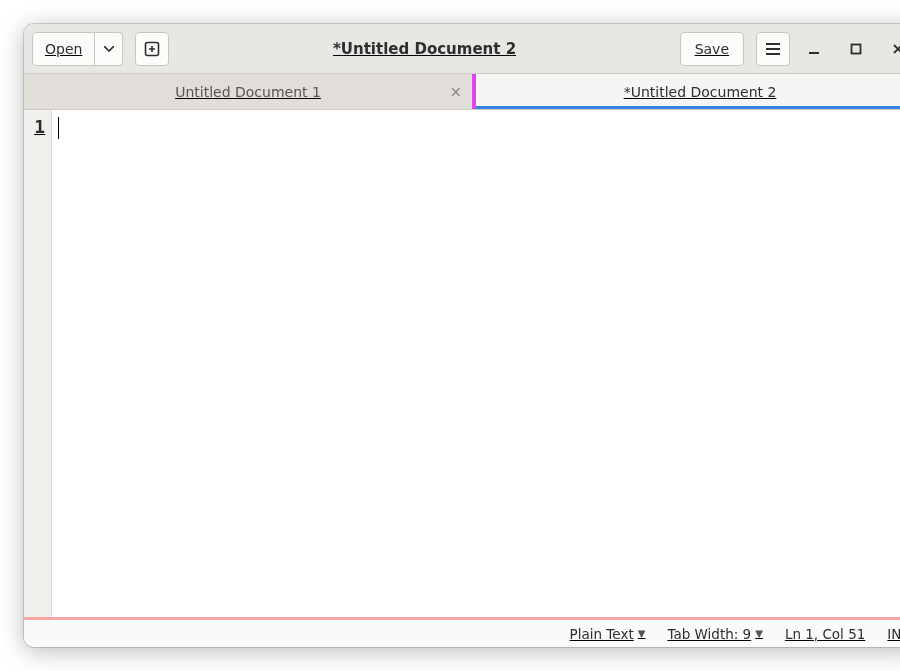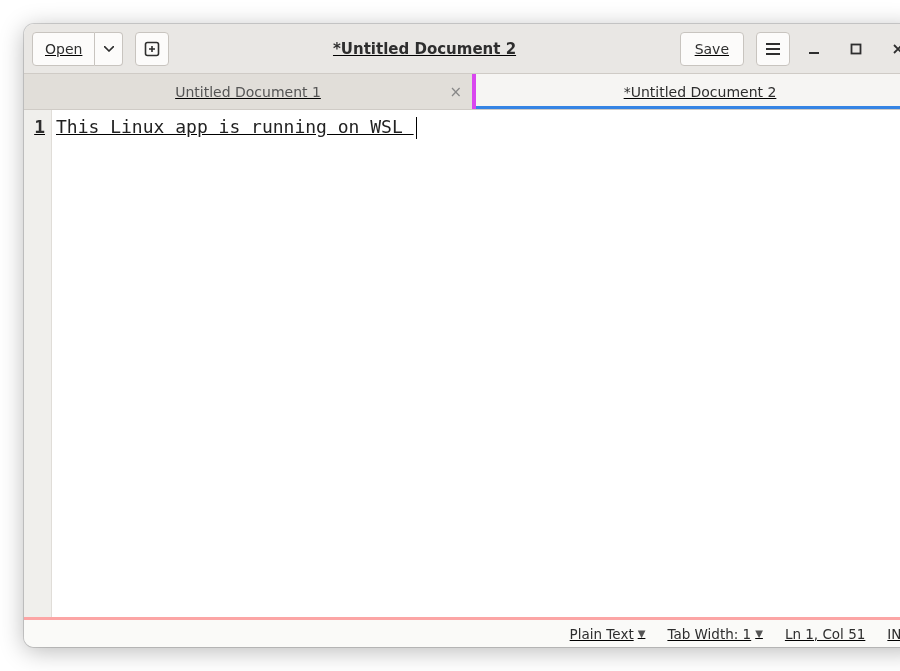--- a/index.html
+++ b/index.html
@@ -216,29 +216,29 @@
       <span class="tab-close">
         <span>×</span>
       </span>
     </div>
   </div>
 
   <div class="editor">
     <div class="gutter">
       <div>1</div>
     </div>
-    <div class="textarea"><span>This Linux app is running on WSL </span><span class="cursor"></span></div>
+    <div class="textarea"><span class="cursor"></span></div>
   </div>
 
   <div class="statusbar">
     <div class="status-item">
       <span>Plain Text</span>
       <span class="triangle">▼</span>
     </div>
     <div class="status-item">
-      <span>Tab Width: 1</span>
+      <span>Tab Width: 9</span>
       <span class="triangle">▼</span>
     </div>
     <div class="status-item">Ln 1, Col 51</div>
     <div class="status-item">INS</div>
   </div>
 
 </div>
 
 </body></html>

